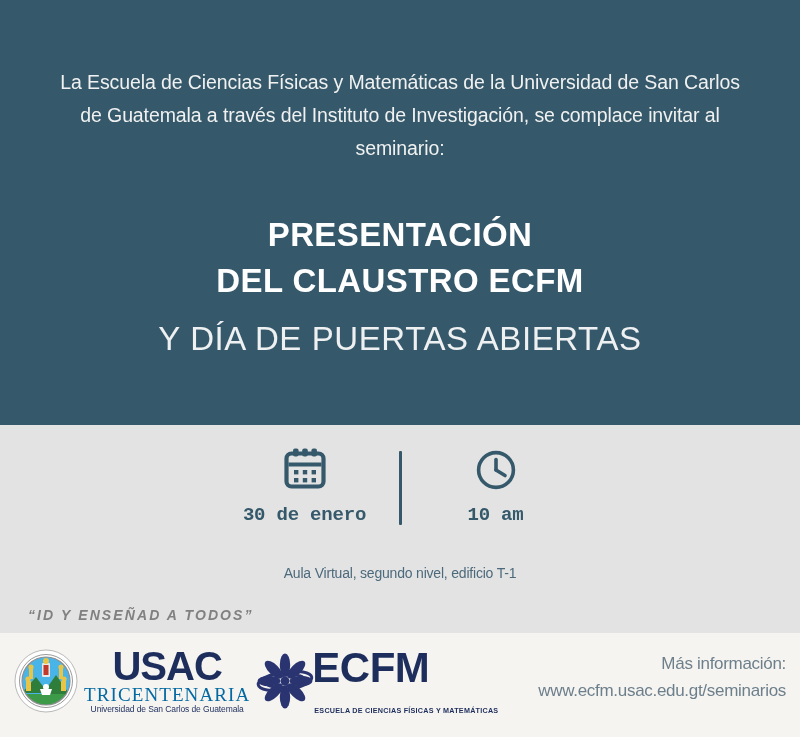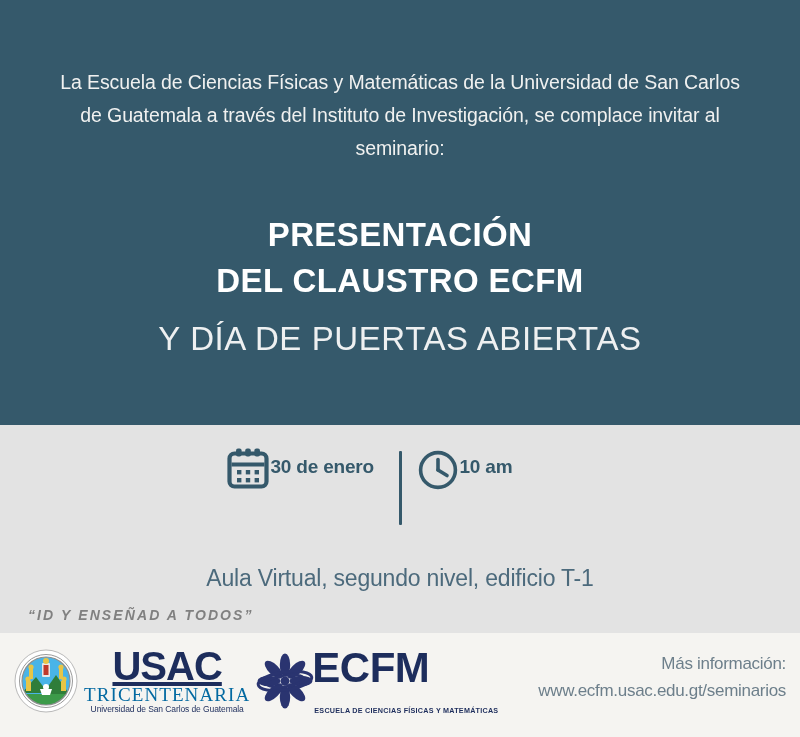--- a/index.html
+++ b/index.html
@@ -89,23 +89,24 @@
     top: 20px;
     left: 0;
     right: 0;
     display: flex;
     justify-content: center;
     align-items: flex-start;
   }
 
   .meta-item {
     display: flex;
-    flex-direction: row;
-    align-items: flex-start;
+    flex-direction: column;
+    align-items: center;
     width: 160px;
+    font-family: Liberation Mono, monospace;
   }
 
   .meta-icon {
     height: 48px;
     display: flex;
     align-items: center;
     justify-content: center;
   }
 
   .meta-label {
@@ -125,21 +126,21 @@
     border-radius: 1px;
   }
 
   .venue {
     position: absolute;
     top: 140px;
     left: 0;
     right: 0;
     text-align: center;
     color: #4c6a7c;
-    font-size: 23px;
+    font-size: 14px;
     font-weight: 400;
     letter-spacing: -0.2px;
   }
 
   .motto {
     position: absolute;
     top: 182px;
     left: 0;
     right: 0;
     text-align: left;
@@ -183,21 +184,20 @@
     flex-direction: column;
     align-items: center;
   }
 
   .usac-word {
     color: #1d2d5c;
     font-size: 40px;
     font-weight: 700;
     line-height: 38px;
     letter-spacing: -1px;
-    text-decoration: underline;
   }
   .usac-tri {
     color: #0369a1;
     font-family: "Liberation Serif", serif;
     font-size: 19px;
     line-height: 19px;
     letter-spacing: 1.1px;
   }
   .usac-sub {
     color: #1d2d5c;

